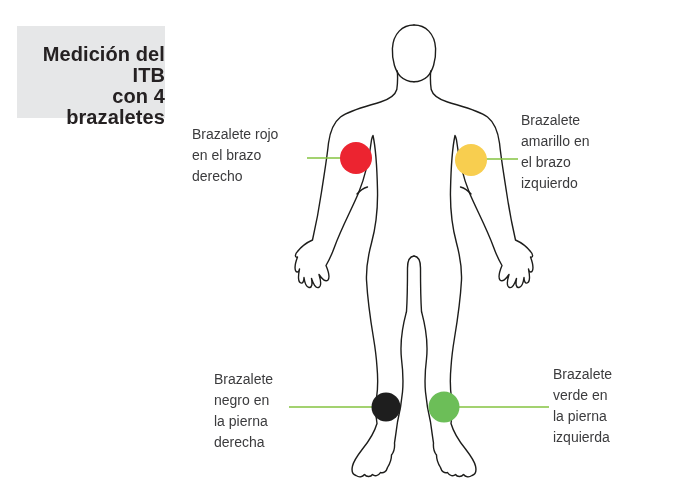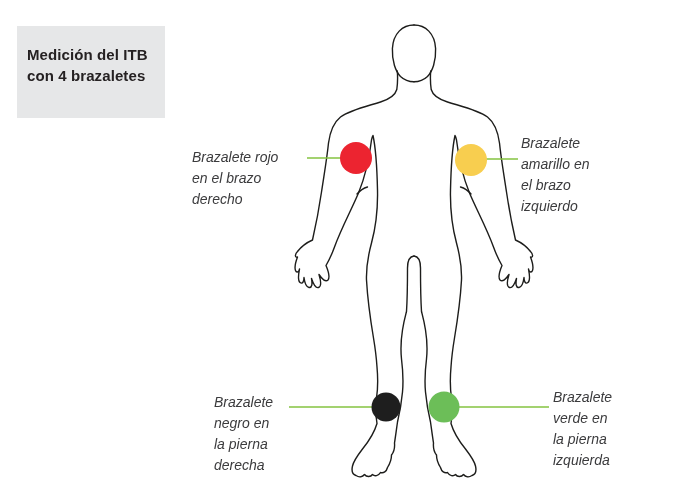--- a/index.html
+++ b/index.html
@@ -19,42 +19,41 @@
     position: absolute;
     left: 17px;
     top: 26px;
     width: 148px;
     height: 92px;
     background: #e6e7e8;
     box-sizing: border-box;
     padding: 18px 0 0 10px;
   }
   .title-text {
-    font-size: 15px;
+    font-size: 20px;
     line-height: 21px;
     font-weight: bold;
     color: #252122;
     white-space: pre-line;
     letter-spacing: 0.1px;
+    text-align: right;
   }
   .figure-svg {
     position: absolute;
     left: 0;
     top: 0;
     width: 699px;
     height: 500px;
   }
   .cuff-label {
     position: absolute;
-    font-style: italic;
     font-size: 14px;
     line-height: 21px;
     color: #3b3b3d;
     white-space: pre-line;
-    margin-top: 23px;
   }
   .label-red    { left: 192px; top: 124px; width: 118px; }
   .label-yellow { left: 521px; top: 110px; width: 118px; }
   .label-black  { left: 214px; top: 369px; width: 112px; }
   .label-green  { left: 553px; top: 364px; width: 112px; }
 </style>
 </head>
 <body>
 
 <div class="canvas">

